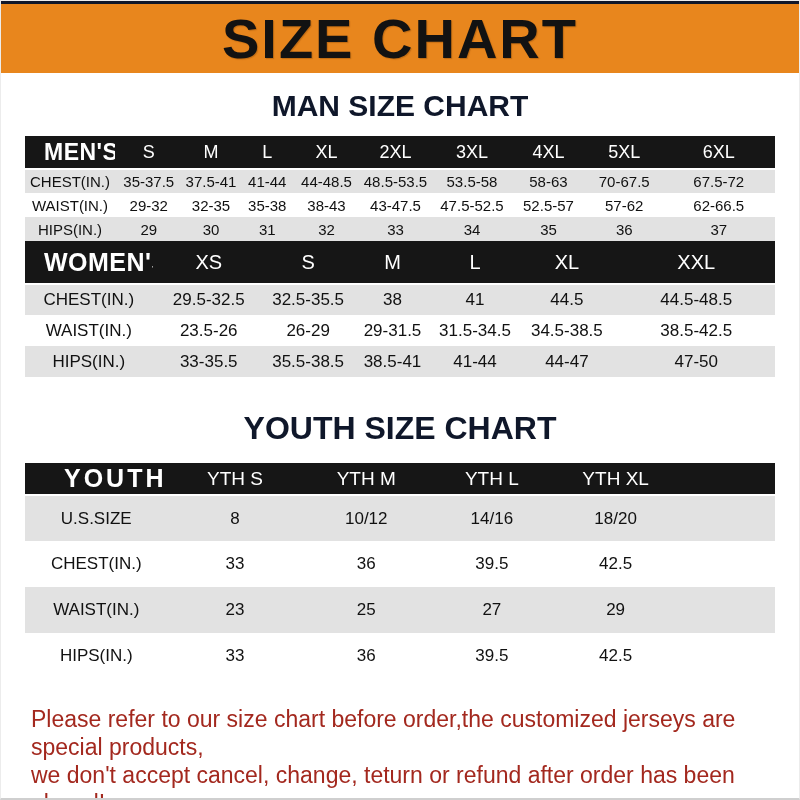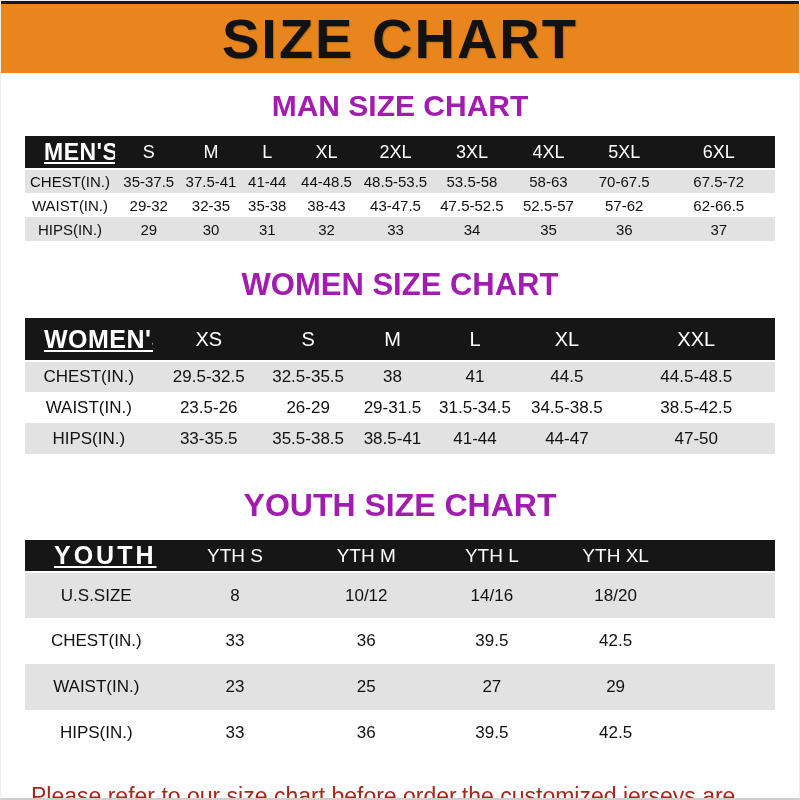--- a/index.html
+++ b/index.html
@@ -22,33 +22,33 @@
     height:72px;background:var(--banner-bg);
     border-top:3px solid #0f172a;
     display:flex;align-items:center;justify-content:center;
   }
   .banner-title{
     margin:0;font-size:56px;line-height:1;font-weight:bold;
     letter-spacing:2px;color:#121212;
     text-shadow:1px 1px 1px rgba(120,60,0,.35);
   }
   .section-heading{
-    text-align:center;font-weight:bold;color:#a21caf;margin:0;
+    text-align:center;font-weight:bold;color:#0f172a;margin:0;
   }
   .sec-head-0{font-size:30px;line-height:34px;margin:16px 0 13px;}
   .sec-head-1{font-size:31px;line-height:35px;margin:26px 0 16px;}
   .sec-head-2{font-size:32px;line-height:35px;margin:34px 0 17px;}
   table.size-table{
     width:750px;margin:0 auto;border-collapse:collapse;table-layout:fixed;
   }
   table.size-table thead th{
     background:var(--bar-bg);color:#fff;border-bottom:2px solid #fff;
     white-space:nowrap;overflow:hidden;
   }
-  table.size-table th.head-label{text-align:center;padding-left:19px;font-weight:bold;text-decoration:underline;}
+  table.size-table th.head-label{text-align:right;padding-left:19px;font-weight:bold;}
   table.size-table th.col-h{font-weight:normal;text-align:center;}
   table.size-table td{text-align:center;white-space:nowrap;overflow:hidden;}
   table.size-table tbody tr:nth-child(odd){background:var(--row-alt-bg);}
   table.size-table tbody tr{background:#fff;border-radius:11px;}
   
   .sec-0 thead th{height:33px;}
   .sec-0 th.head-label{font-size:23px;letter-spacing:.5px;}
   .sec-0 th.col-h{font-size:18px;}
   .sec-0 td{height:24px;font-size:15px;}
   
@@ -133,21 +133,20 @@
             <td>31</td>
             <td>32</td>
             <td>33</td>
             <td>34</td>
             <td>35</td>
             <td>36</td>
             <td>37</td>
           </tr>
         </tbody>
       </table>
-      <h2 class="section-heading sec-head-1">WOMEN SIZE CHART</h2>
       <table class="size-table sec-1">
         <colgroup>
           <col style="width: 17%;">
           <col style="width: 15%;">
           <col style="width: 11.5%;">
           <col style="width: 11%;">
           <col style="width: 11%;">
           <col style="width: 13.5%;">
           <col style="width: 21%;">
         </colgroup>

